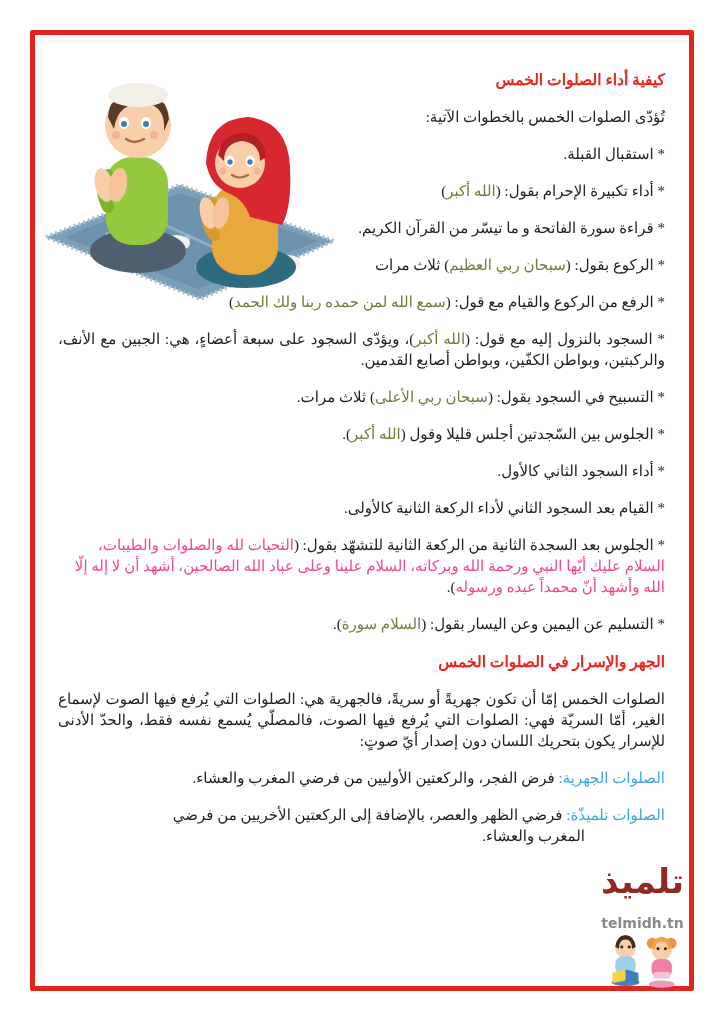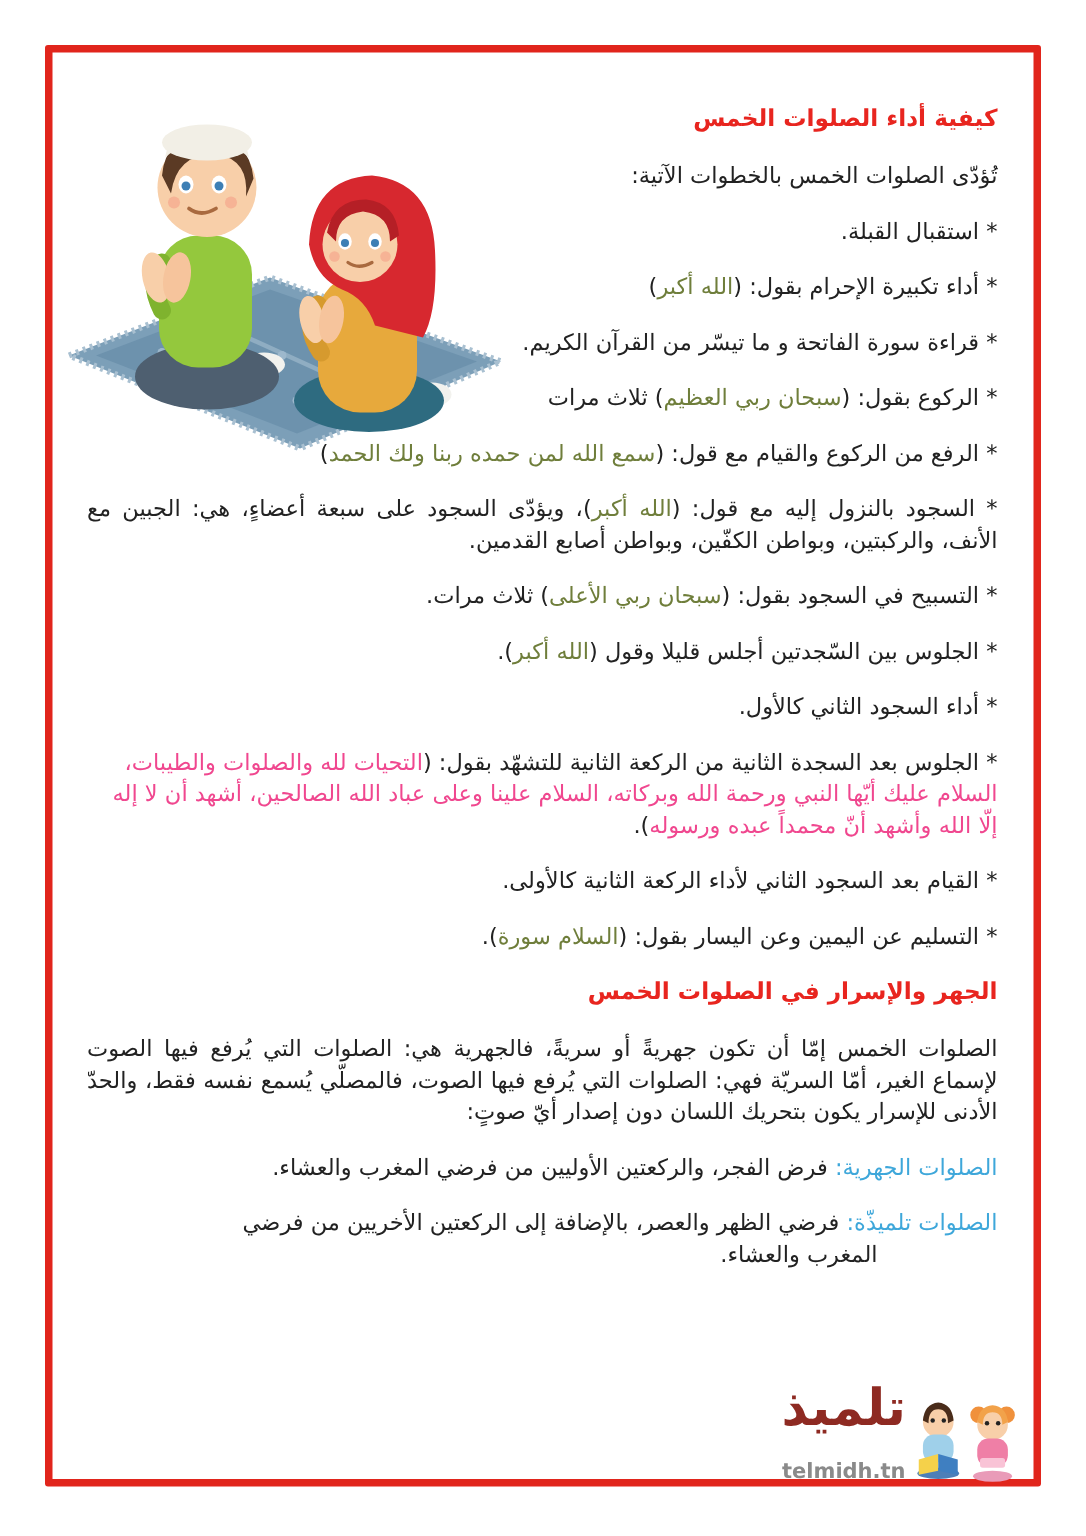--- a/index.html
+++ b/index.html
@@ -18,42 +18,42 @@
     font-family:"DejaVu Sans",sans-serif;color:var(--text-black);
   }
   .frame{
     position:absolute;left:30px;top:30px;width:664px;height:961px;
     box-sizing:border-box;border:5px solid var(--border-red);border-radius:2px;
     background:#ffffff;
   }
   .content{
     position:relative;box-sizing:border-box;width:100%;height:100%;
     padding:34px 24px 14px 23px;direction:rtl;text-align:right;
-    font-size:15px;line-height:21px;
+    font-size:15px;line-height:21px;font-family:Liberation Serif, serif;
   }
   .illu{
     float:left;width:280px;height:192px;margin:0 12px 4px -10px;
     position:relative;
   }
   .illu svg{position:absolute;left:-10px;top:-2px;width:302px;height:234px;pointer-events:none;}
   h1.sec-title,h2.sec-title{
     font-size:15.5px;font-weight:bold;color:var(--accent-red);
     margin:0 0 17px 0;line-height:21px;
   }
   h2.sec-title{margin-top:6px;}
   p.line{margin:0 0 16px 0;}
   p.just{text-align:justify;}
   .seg-black{color:var(--text-black);}
   .seg-green{color:var(--quote-green);}
   .seg-pink{color:var(--quote-pink);}
   .seg-blue{color:var(--label-blue);}
   .last-line-indent{display:block;margin-right:80px;}
   .logo{
     position:absolute;right:40px;bottom:36px;
-    display:flex;align-items:flex-end;gap:2px;direction:ltr;
+    display:flex;flex-direction:column;align-items:flex-end;gap:2px;direction:ltr;
   }
   .logo-textblock{display:flex;flex-direction:column;align-items:center;line-height:1;}
   .logo-arabic{
     font-size:34px;font-weight:bold;color:var(--logo-maroon);
     line-height:34px;letter-spacing:-1px;
   }
   .logo-domain{font-size:14px;color:var(--logo-gray);margin-top:18px;font-weight:bold;}
   .logo-kids{width:78px;height:56px;}
 </style>
 </head>
@@ -130,22 +130,22 @@
 
     <p class="line"><span class="seg-black">* استقبال القبلة.</span></p>
     <p class="line"><span class="seg-black">* أداء تكبيرة الإحرام بقول: (</span><span class="seg-green">الله أكبر</span><span class="seg-black">)</span></p>
     <p class="line"><span class="seg-black">* قراءة سورة الفاتحة و ما تيسّر من القرآن الكريم.</span></p>
     <p class="line"><span class="seg-black">* الركوع بقول: (</span><span class="seg-green">سبحان ربي العظيم</span><span class="seg-black">) ثلاث مرات</span></p>
     <p class="line"><span class="seg-black">* الرفع من الركوع والقيام مع قول: (</span><span class="seg-green">سمع الله لمن حمده ربنا ولك الحمد</span><span class="seg-black">)</span></p>
     <p class="line just"><span class="seg-black">* السجود بالنزول إليه مع قول: (</span><span class="seg-green">الله أكبر</span><span class="seg-black">)، ويؤدّى السجود على سبعة أعضاءٍ، هي: الجبين مع الأنف، والركبتين، وبواطن الكفّين، وبواطن أصابع القدمين.</span></p>
     <p class="line"><span class="seg-black">* التسبيح في السجود بقول: (</span><span class="seg-green">سبحان ربي الأعلى</span><span class="seg-black">) ثلاث مرات.</span></p>
     <p class="line"><span class="seg-black">* الجلوس بين السّجدتين أجلس قليلا وقول (</span><span class="seg-green">الله أكبر</span><span class="seg-black">).</span></p>
     <p class="line"><span class="seg-black">* أداء السجود الثاني كالأول.</span></p>
+    <p class="line"><span class="seg-black">* القيام بعد السجود الثاني لأداء الركعة الثانية كالأولى.</span></p>
     <p class="line"><span class="seg-black">* الجلوس بعد السجدة الثانية من الركعة الثانية للتشهّد بقول: (</span><span class="seg-pink">التحيات لله والصلوات والطيبات، السلام عليك أيّها النبي ورحمة الله وبركاته، السلام علينا وعلى عباد الله الصالحين، أشهد أن لا إله إلّا الله وأشهد أنّ محمداً عبده ورسوله</span><span class="seg-black">).</span></p>
-    <p class="line"><span class="seg-black">* القيام بعد السجود الثاني لأداء الركعة الثانية كالأولى.</span></p>
     <p class="line"><span class="seg-black">* التسليم عن اليمين وعن اليسار بقول: (</span><span class="seg-green">السلام سورة</span><span class="seg-black">).</span></p>
 
     <h2 class="sec-title">الجهر والإسرار في الصلوات الخمس</h2>
 
     <p class="line just">الصلوات الخمس إمّا أن تكون جهريةً أو سريةً، فالجهرية هي: الصلوات التي يُرفع فيها الصوت لإسماع الغير، أمّا السريّة فهي: الصلوات التي يُرفع فيها الصوت، فالمصلّي يُسمع نفسه فقط، والحدّ الأدنى للإسرار يكون بتحريك اللسان دون إصدار أيّ صوتٍ:</p>
 
     <p class="line"><span class="seg-blue">الصلوات الجهرية:</span><span class="seg-black"> فرض الفجر، والركعتين الأوليين من فرضي المغرب والعشاء.</span></p>
 
     <p class="line"><span><span class="seg-blue">الصلوات تلميذّة:</span><span class="seg-black"> فرضي الظهر والعصر، بالإضافة إلى الركعتين الأخريين من فرضي</span></span><span class="last-line-indent">المغرب والعشاء.</span></p>
 

